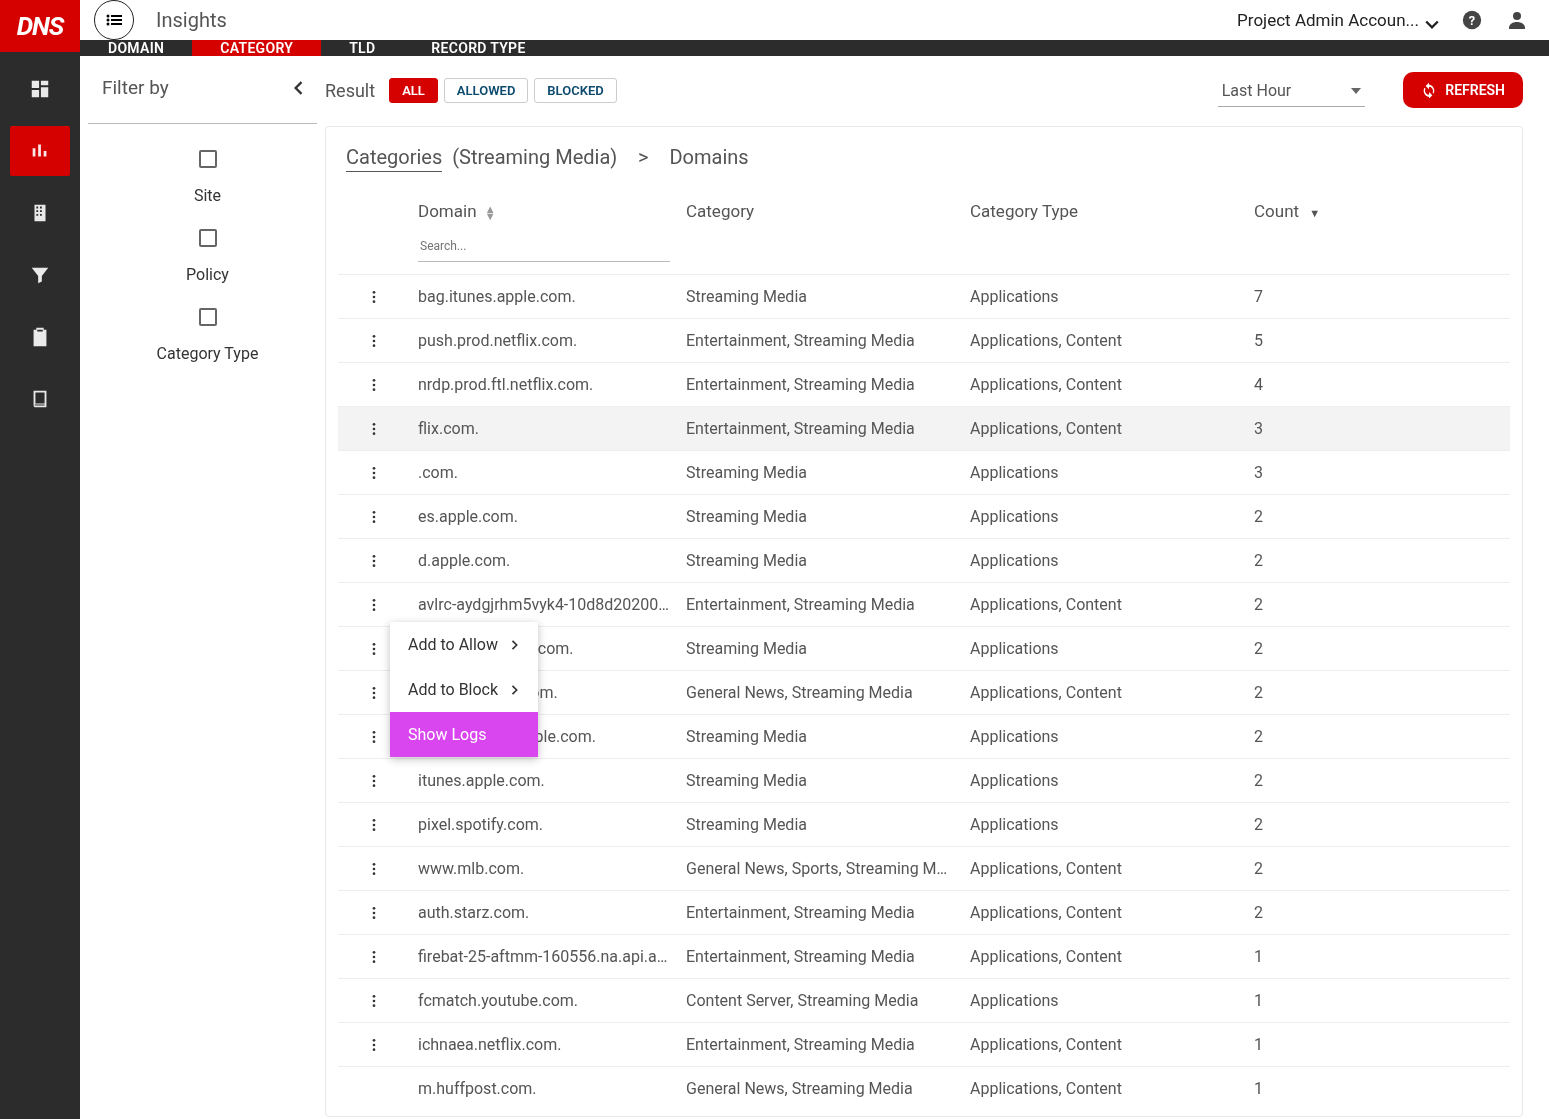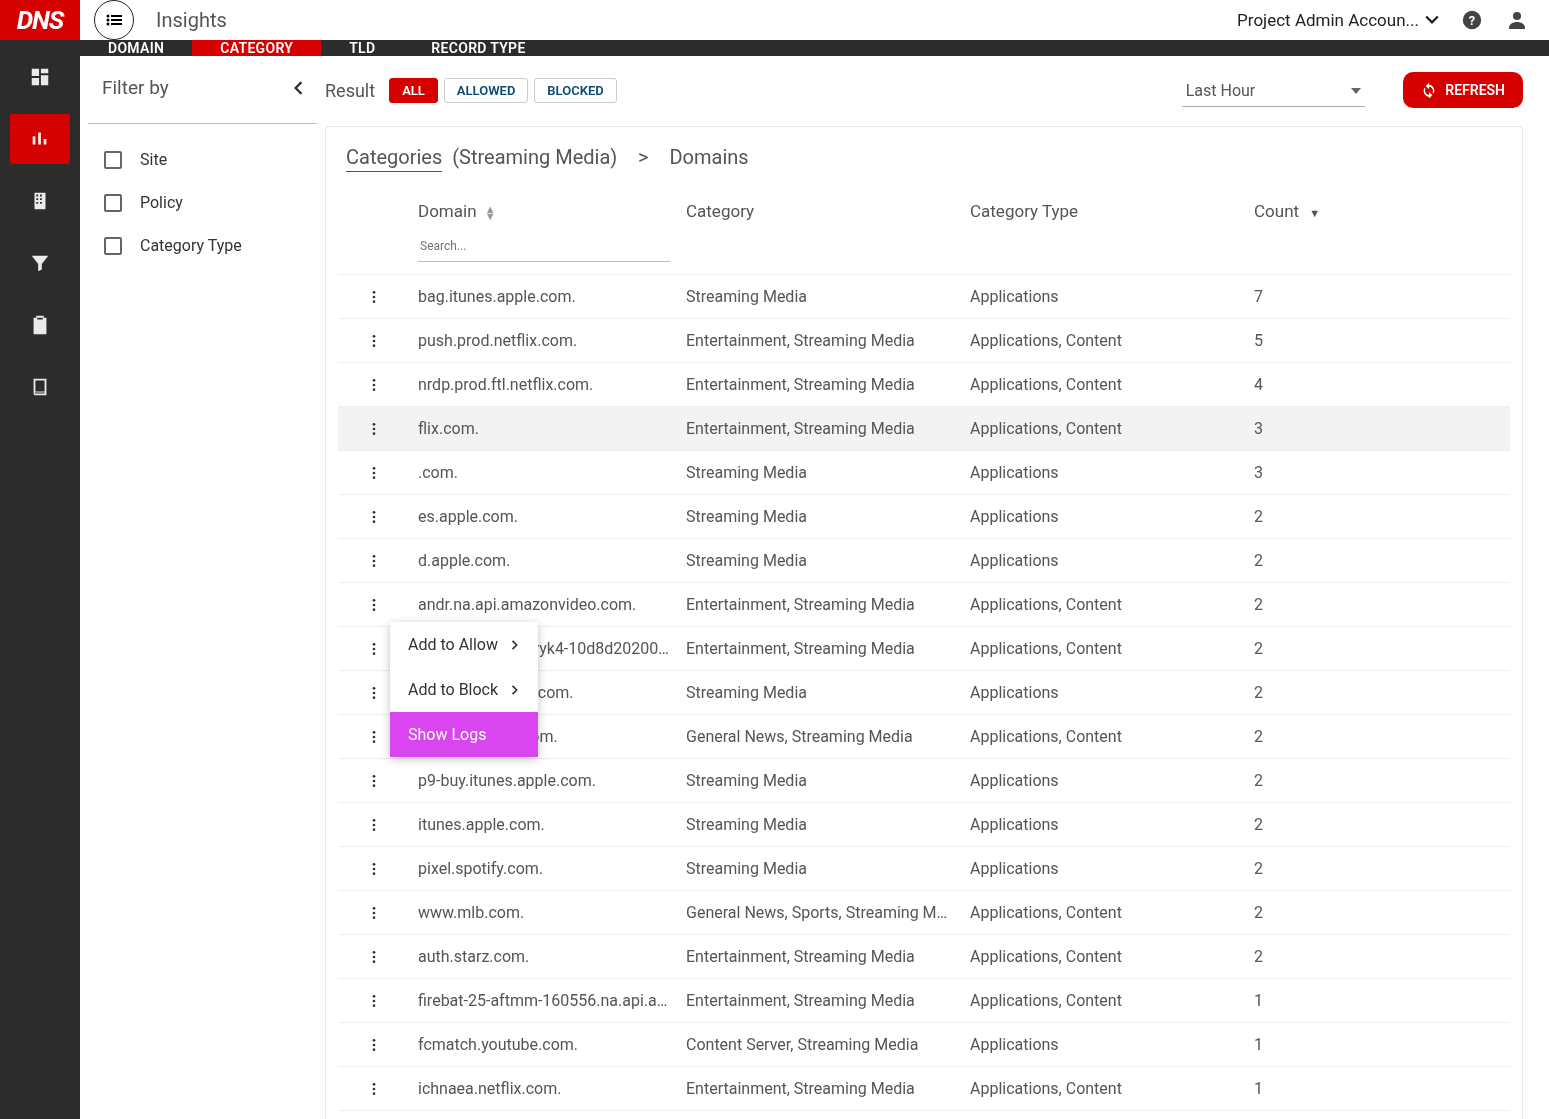--- a/index.html
+++ b/index.html
@@ -1,59 +1,59 @@
 <!DOCTYPE html>
 <html><head>
 <meta charset="utf-8">
 <style>
 * { margin: 0; padding: 0; box-sizing: border-box; font-family: Roboto, Arial, sans-serif; }
 body { background: #f5f5f5; width: 1549px; height: 1119px; overflow: hidden; }
 .app { display: flex; width: 100%; height: 100%; }
 
 
 .sidebar-nav { width: 80px; background: #2c2c2c; display: flex; flex-direction: column; align-items: center; }
-.logo-box { width: 80px; height: 40px; background: #d50000; display: flex; align-items: center; justify-content: center; color: #fff; font-weight: 700; font-size: 26px; font-style: italic; letter-spacing: -1px; }
+.logo-box { width: 80px; height: 52px; background: #d50000; display: flex; align-items: center; justify-content: center; color: #fff; font-weight: 700; font-size: 26px; font-style: italic; letter-spacing: -1px; }
 .nav-item { width: 60px; height: 50px; margin-top: 12px; display: flex; align-items: center; justify-content: center; border-radius: 2px; cursor: pointer; }
 .nav-item.active { background: #d50000; }
 .nav-icon { width: 22px; height: 22px; fill: #fff; opacity: 0.9; }
 
 
 .main { flex: 1; display: flex; flex-direction: column; background: #fff; }
 
 
 .top-header { height: 52px; background: #fff; display: flex; align-items: center; padding: 0 20px 0 14px; }
 .hamburger-btn { width: 40px; height: 40px; border: 1.5px solid #222; border-radius: 50%; display: flex; align-items: center; justify-content: center; cursor: pointer; }
 .page-title { margin-left: 22px; font-size: 20px; color: #555; font-weight: 400; }
 .header-right { margin-left: auto; display: flex; align-items: center; gap: 22px; }
-.account-sel { font-size: 17px; color: #222; cursor: pointer; display: flex; align-items: center; gap: 6px; }
+.account-sel { font-size: 17px; color: #222; cursor: pointer; display: flex; align-items: flex-end; gap: 6px; }
 
 
 .tab-bar { height: 40px; background: #2c2c2c; display: flex; align-items: stretch; }
 .tab { padding: 0 28px; display: flex; align-items: center; color: #fff; font-size: 14px; font-weight: 600; letter-spacing: .3px; cursor: pointer; }
 .tab.active { background: #d50000; }
 
 
 .content-row { flex: 1; display: flex; }
 
 
 .filter-panel { width: 245px; padding: 12px 0 0 0; }
 .filter-header { display: flex; align-items: center; padding: 8px 14px 24px 14px; border-bottom: 1px solid #bbb; margin: 0 8px 14px 8px; }
 .filter-title { font-size: 19px; color: #555; font-weight: 400; }
 .filter-collapse { margin-left: auto; cursor: pointer; }
-.filter-item { display: flex; align-items: center; padding: 12px 14px 12px 24px; gap: 18px; font-size: 16px; color: #333; cursor: pointer; }
+.filter-item { display: flex; align-items: center; padding: 12px 14px 12px 24px; gap: 18px; font-size: 16px; color: #333; cursor: pointer; flex-direction: column; }
 .checkbox { width: 18px; height: 18px; border: 2px solid #666; border-radius: 2px; }
 
 
 .content-area { flex: 1; padding: 16px 26px 20px 0; position: relative; }
 .results-bar { display: flex; align-items: center; gap: 14px; margin-bottom: 18px; }
 .result-label { font-size: 18px; color: #555; }
 .pill-group { display: flex; gap: 6px; }
 .pill { padding: 4px 12px; font-size: 13px; font-weight: 600; border: 1px solid #ccc; border-radius: 3px; color: #0c4a6e; cursor: pointer; background: #fff; }
 .pill.active { background: #d50000; color: #fff; border-color: #d50000; }
-.time-sel { margin-left: auto; font-size: 16px; color: #555; padding: 8px 4px 6px 4px; border-bottom: 1px solid #aaa; display: flex; align-items: center; gap: 96px; cursor: pointer; }
+.time-sel { margin-left: auto; font-size: 16px; color: #555; padding: 8px 4px 6px 4px; border-bottom: 1px solid #aaa; display: flex; align-items: center; gap: 60px; cursor: pointer; }
 .refresh-btn { background: #d50000; color: #fff; font-size: 14px; font-weight: 600; padding: 10px 18px; border: none; border-radius: 10px; display: flex; align-items: center; gap: 8px; cursor: pointer; margin-left: 24px; }
 
 
 .data-panel { border: 1px solid #e8e8e8; border-radius: 4px; padding: 18px 12px 6px 12px; }
 .breadcrumb { font-size: 20px; color: #555; margin: 0 0 22px 8px; }
 .bc-link { border-bottom: 1.5px solid #555; padding-bottom: 2px; cursor: pointer; }
 .bc-sep { margin: 0 6px; }
 
 
 table { width: 100%; border-collapse: collapse; table-layout: fixed; }
@@ -348,35 +348,20 @@
                   <tr class="data-row">
                     <td>
                       <div class="row-actions">
                         <svg class="dots-vert" viewBox="0 0 24 24">
                           <circle cx="12" cy="5" r="2"></circle>
                           <circle cx="12" cy="12" r="2"></circle>
                           <circle cx="12" cy="19" r="2"></circle>
                         </svg>
                       </div>
                     </td>
-                    <td>andr.na.api.amazonvideo.com.</td>
-                    <td>Entertainment, Streaming Media</td>
-                    <td>Applications, Content</td>
-                    <td>2</td>
-                  </tr>
-                  <tr class="data-row">
-                    <td>
-                      <div class="row-actions">
-                        <svg class="dots-vert" viewBox="0 0 24 24">
-                          <circle cx="12" cy="5" r="2"></circle>
-                          <circle cx="12" cy="12" r="2"></circle>
-                          <circle cx="12" cy="19" r="2"></circle>
-                        </svg>
-                      </div>
-                    </td>
                     <td>avlrc-aydgjrhm5vyk4-10d8d2020051207...</td>
                     <td>Entertainment, Streaming Media</td>
                     <td>Applications, Content</td>
                     <td>2</td>
                   </tr>
                   <tr class="data-row">
                     <td>
                       <div class="row-actions">
                         <svg class="dots-vert" viewBox="0 0 24 24">
                           <circle cx="12" cy="5" r="2"></circle>

